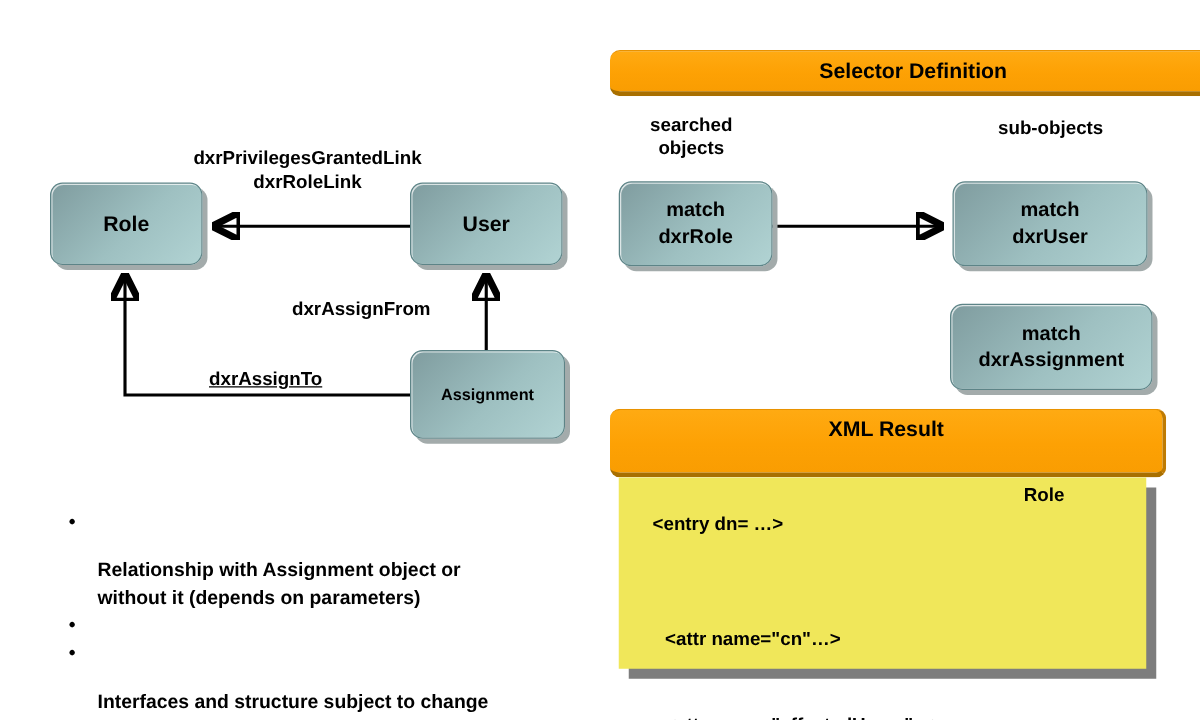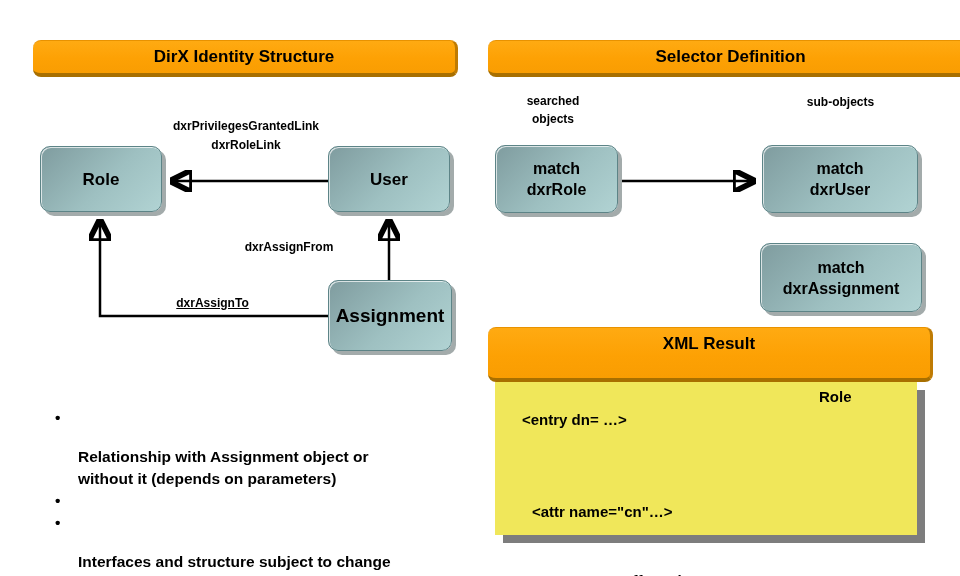--- a/index.html
+++ b/index.html
@@ -25,26 +25,26 @@
   .node{
     position:absolute;box-sizing:border-box;
     border:1px solid #5d8487;border-radius:10px;
     background:linear-gradient(135deg,#7f9c9f 0%,#9ec0c1 55%,#b1d3d3 100%);
     box-shadow:4px 4px 0 #a3abab, inset 1px 1px 0 rgba(255,255,255,.7);
     display:flex;align-items:center;justify-content:center;
     text-align:center;font-size:17px;line-height:21px;white-space:pre-line;
   }
   .node-role{left:40px;top:146px;width:122px;height:66px;}
   .node-user{left:328px;top:146px;width:122px;height:66px;}
-  .node-assignment{left:328px;top:280px;width:124px;height:71px;font-size:19px;}
+  .node-assignment{left:328px;top:280px;width:124px;height:71px;font-size:13px;}
   .node-match-role{left:495px;top:145px;width:123px;height:68px;font-size:16px;}
   .node-match-user{left:762px;top:145px;width:156px;height:68px;font-size:16px;}
   .node-match-assignment{left:760px;top:243px;width:162px;height:69px;font-size:16px;}
   
-  .lbl{position:absolute;font-size:12px;text-align:center;white-space:pre-line;line-height:19px;}
+  .lbl{position:absolute;font-size:15px;text-align:center;white-space:pre-line;line-height:19px;}
   .lbl-granted{left:116px;top:117px;width:260px;text-align:center;}
   .lbl-assign-from{left:200px;top:238px;width:178px;}
   .lbl-assign-to{left:150px;top:294px;width:125px;text-decoration:underline;}
   .lbl-searched{left:500px;top:92px;width:106px;line-height:18px;}
   .lbl-sub{left:778px;top:93px;width:125px;}
   .lbl-virtual{left:608px;top:117px;width:168px;line-height:18px;}
   
   .wires{position:absolute;left:0;top:0;width:960px;height:576px;pointer-events:none;}
   .wires path,.wires line{stroke:#000;stroke-width:2.5;fill:none;}
   
@@ -61,21 +61,20 @@
   .xline{position:relative;white-space:pre;}
   .i0{padding-left:0;}
   .i1{padding-left:10px;}
   .xside{position:absolute;left:322px;top:0;}
 </style>
 </head>
 <body>
 
 <div class="stage">
 
-  <div class="banner banner-left">DirX Identity Structure</div>
   <div class="banner banner-right">Selector Definition</div>
   <div class="banner banner-xml">XML Result</div>
 
   <svg class="wires" viewBox="0 0 960 576">
     <defs>
       <marker id="ah" viewBox="0 0 10 10" refX="8" refY="5" markerWidth="9" markerHeight="9" orient="auto">
         <path d="M0,0 L10,5 L0,10 z" stroke="none" fill="#000"></path>
       </marker>
     </defs>
     <line x1="328" y1="181" x2="174" y2="181" marker-end="url(#ah)"></line>

